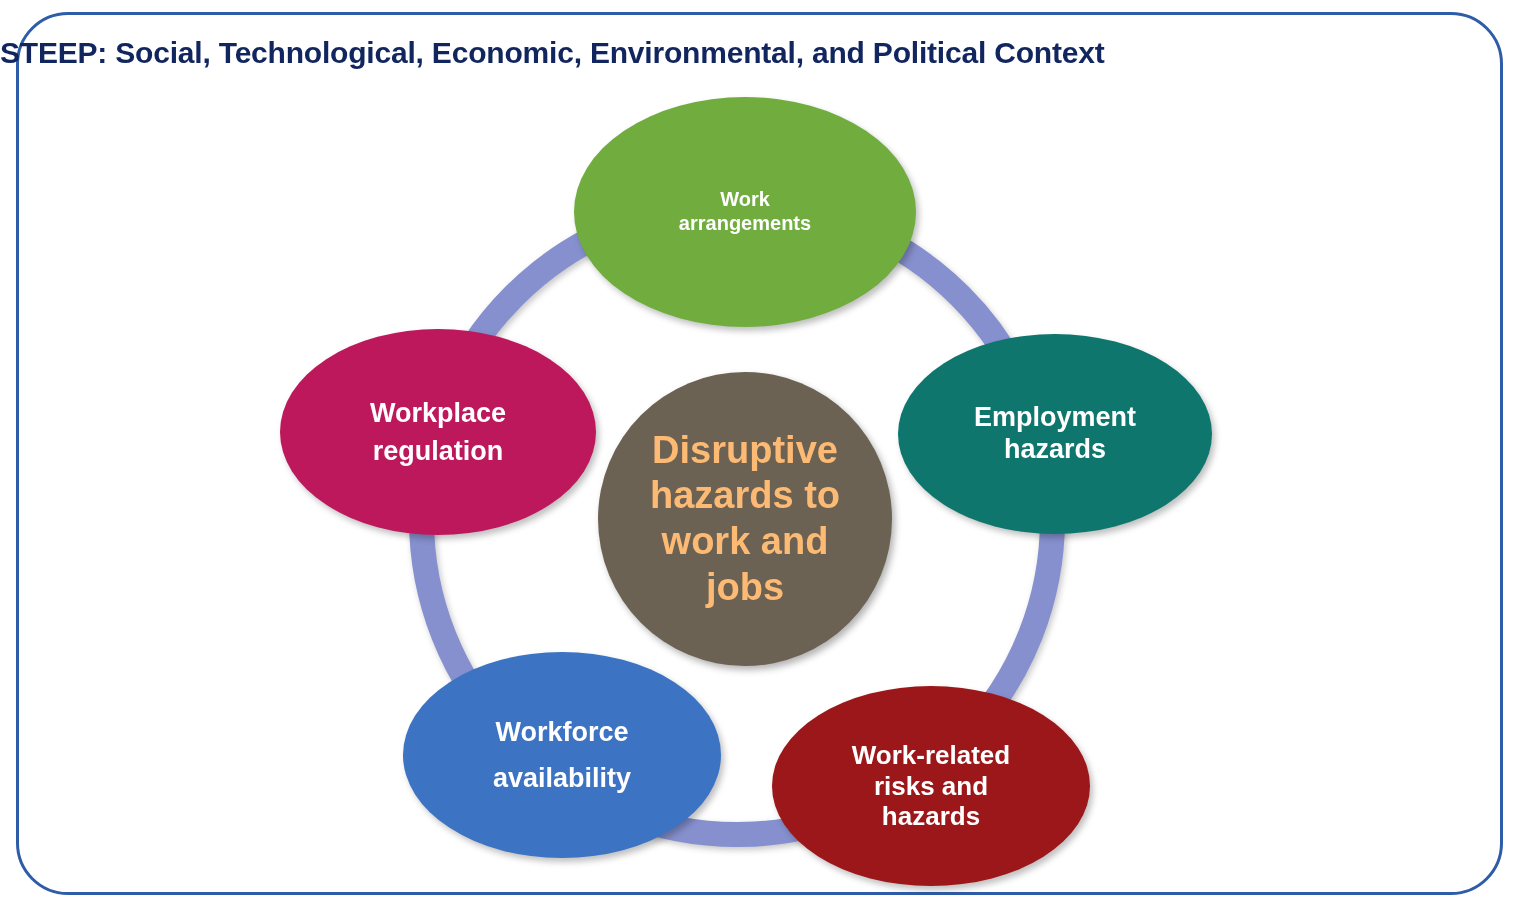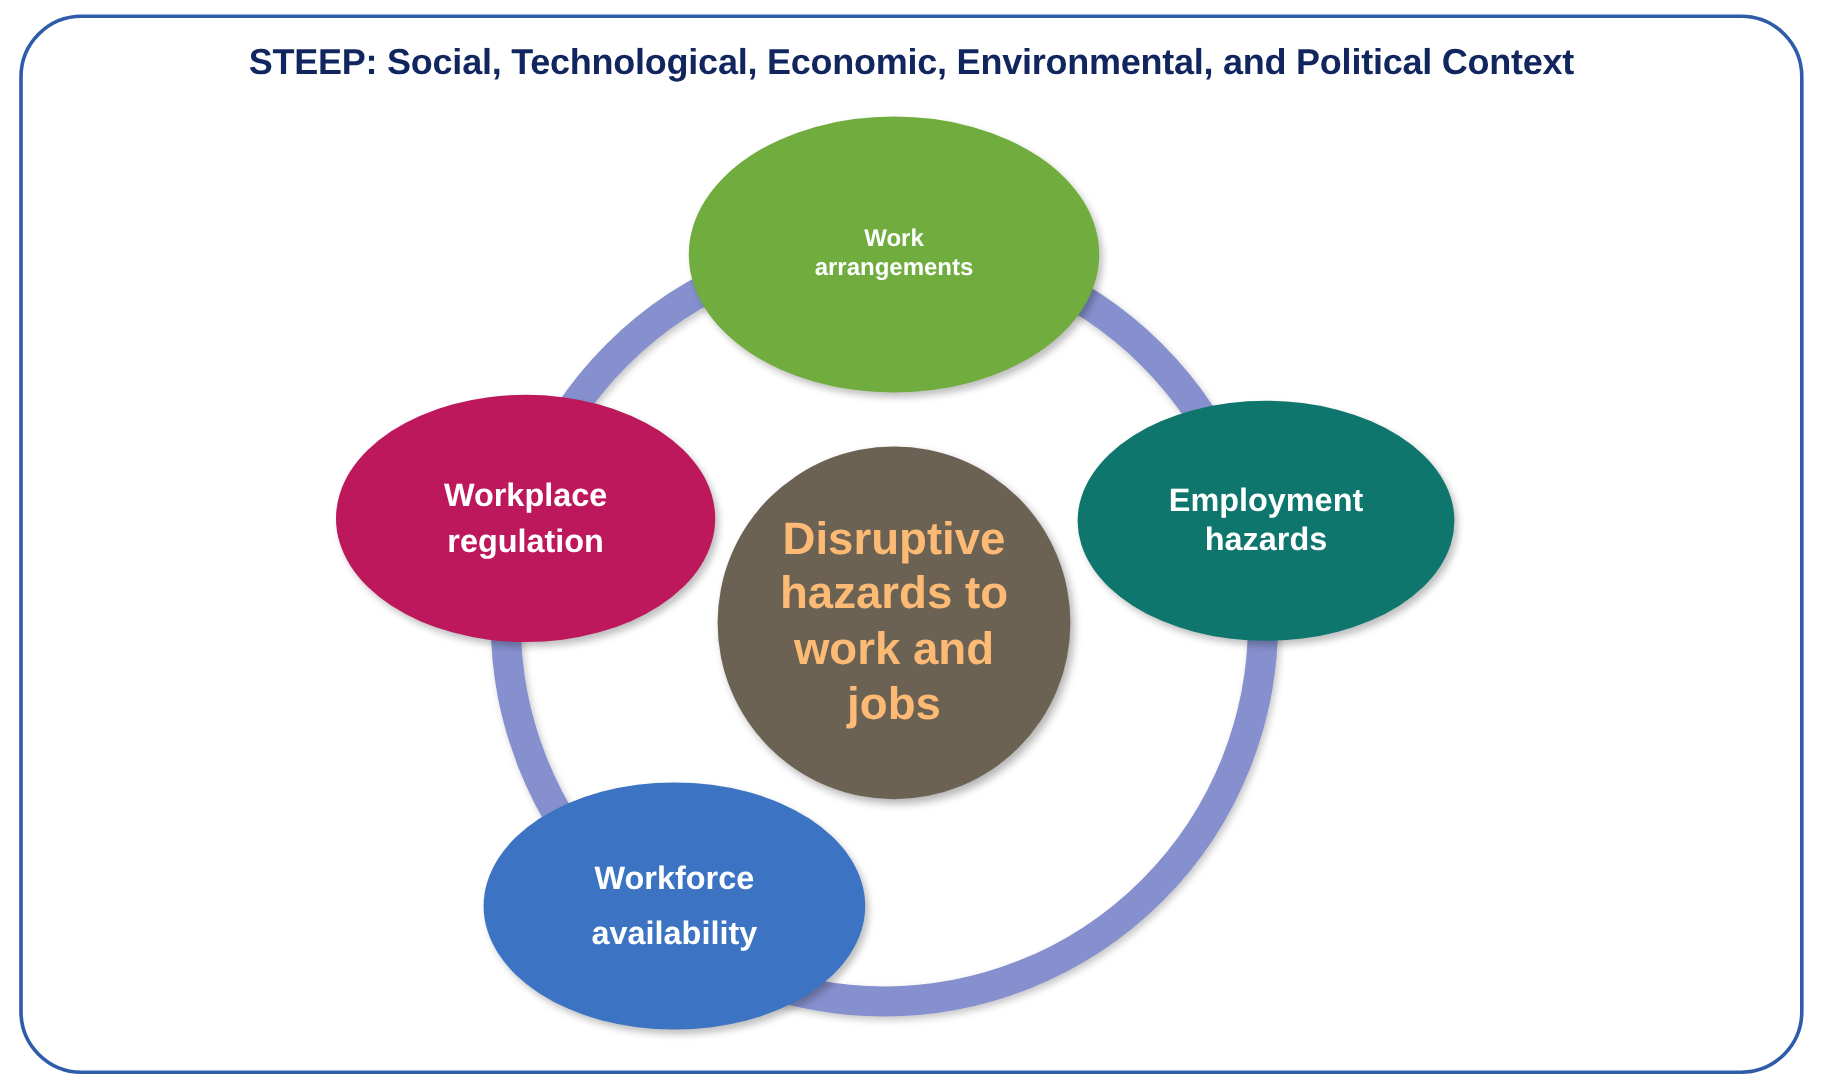--- a/index.html
+++ b/index.html
@@ -31,21 +31,20 @@
     border-radius: 52px;
     background: transparent;
   }
 
   
   #title {
     position: absolute;
     left: 0;
     top: 36px;
     width: 1519px;
-    text-align: center;
     font-size: 30px;
     font-weight: bold;
     color: #11255E;
     letter-spacing: -0.2px;
     white-space: nowrap;
   }
 
   
   #ring {
     position: absolute;
@@ -148,20 +147,23 @@
   </div>
 
   <div class="node" id="node-work-arrangements">
     <span class="label"><span>Work</span><br><span>arrangements</span></span>
   </div>
 
   <div class="node" id="node-employment-patterns">
     <span class="label"><span>Employment</span><br><span>hazards</span></span>
   </div>
 
+  <div class="node" id="node-work-related-risks">
+    <span class="label"><span>Work-related</span><br><span>risks and</span><br><span>hazards</span></span>
+  </div>
 
   <div class="node" id="node-workforce-availability">
     <span class="label"><span>Workforce</span><br><span>availability</span></span>
   </div>
 
   <div id="core">
     <span class="label"><span>Disruptive</span><br><span>hazards to</span><br><span>work and</span><br><span>jobs</span></span>
   </div>
 
 </div>

